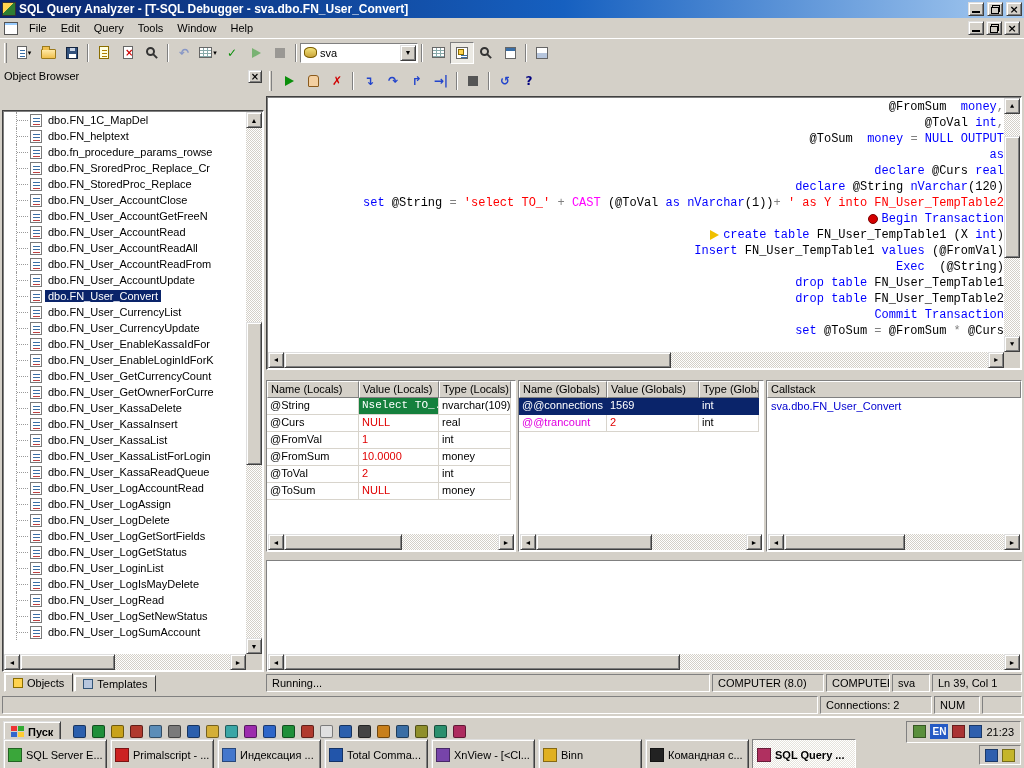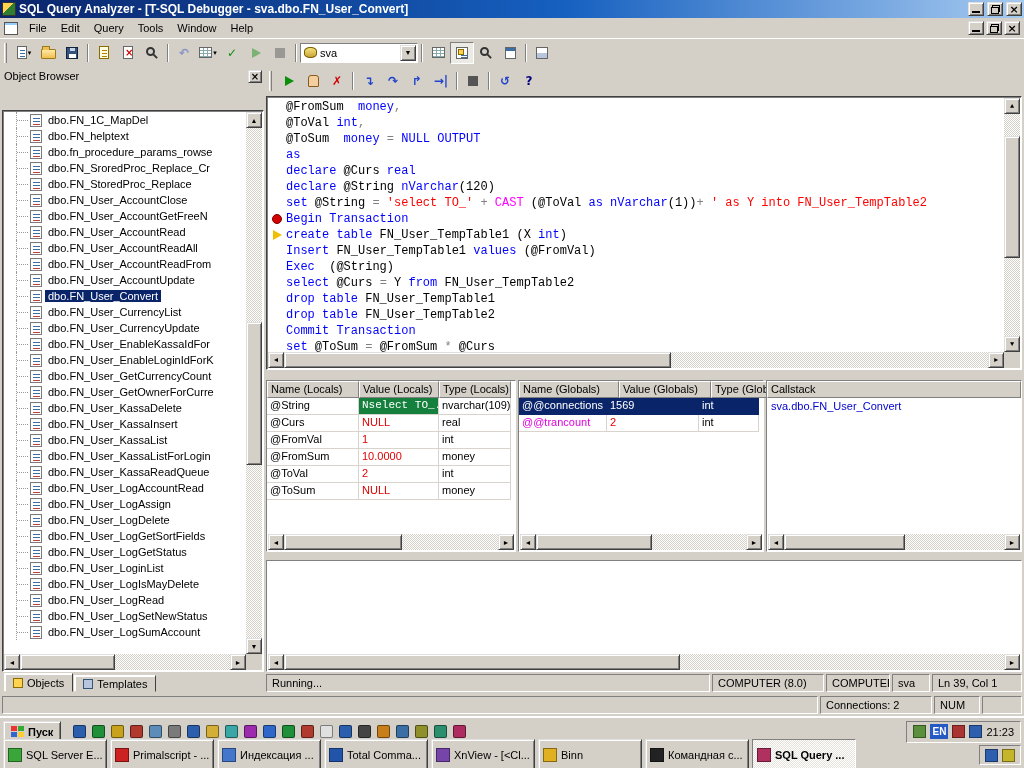--- a/index.html
+++ b/index.html
@@ -105,21 +105,21 @@
 .sb-thumb{position:absolute;background:#d4d0c8;border:1px solid;border-color:#dfdfdf #404040 #404040 #dfdfdf;box-shadow:inset 1px 1px 0 #fff,inset -1px -1px 0 #808080;}
 .sb-v .sb-thumb{left:0;width:16px;}
 .sb-h .sb-thumb{top:0;height:16px;}
 .sb-corner{position:absolute;width:16px;height:16px;background:#d4d0c8;}
 
 
 #debugger-area{position:absolute;left:266px;top:2px;width:756px;height:624px;}
 #debug-toolbar{position:absolute;left:0;top:0;width:100%;height:26px;display:flex;align-items:center;padding-left:2px;}
 #editor{position:absolute;left:0;top:28px;width:100%;height:274px;background:#fff;font-family:"Liberation Mono","DejaVu Sans Mono",monospace;font-size:12px;}
 #code-lines{position:absolute;left:1px;top:2px;right:17px;bottom:17px;overflow:hidden;}
-.cline{height:16px;display:flex;align-items:center;}
+.cline{height:16px;display:flex;align-items:center;justify-content:flex-end;}
 .cmargin{width:18px;height:16px;flex:none;display:flex;align-items:center;justify-content:center;}
 .ctext{white-space:pre;}
 .c-kw{color:#0000ff;}.c-str{color:#ff0000;}.c-fn{color:#ff00ff;}.c-op{color:#808080;}.c-id{color:#000;}
 .bp{width:10px;height:10px;border-radius:50%;background:#d40000;border:1px solid #7a0000;}
 .cur{width:0;height:0;border-left:9px solid #f0c000;border-top:5px solid transparent;border-bottom:5px solid transparent;}
 .splitter{position:absolute;left:0;width:100%;background:#d4d0c8;}
 
 
 #watch-row{position:absolute;left:0;top:312px;width:100%;height:172px;}
 .pane{position:absolute;top:0;bottom:0;background:#fff;}
@@ -567,24 +567,20 @@
             <div class="cline">
               <span class="cmargin"></span>
               <span class="ctext"><span class="c-kw">Insert</span><span class="c-id"> FN_User_TempTable1 </span><span class="c-kw">values</span><span class="c-id"> (@FromVal)</span></span>
             </div>
             <div class="cline">
               <span class="cmargin"></span>
               <span class="ctext"><span class="c-kw">Exec</span><span class="c-id">  (@String)</span></span>
             </div>
             <div class="cline">
               <span class="cmargin"></span>
-              <span class="ctext"><span class="c-kw">select</span><span class="c-id"> @Curs </span><span class="c-op">= </span><span class="c-id">Y </span><span class="c-kw">from</span><span class="c-id"> FN_User_TempTable2</span></span>
-            </div>
-            <div class="cline">
-              <span class="cmargin"></span>
               <span class="ctext"><span class="c-kw">drop table</span><span class="c-id"> FN_User_TempTable1</span></span>
             </div>
             <div class="cline">
               <span class="cmargin"></span>
               <span class="ctext"><span class="c-kw">drop table</span><span class="c-id"> FN_User_TempTable2</span></span>
             </div>
             <div class="cline">
               <span class="cmargin"></span>
               <span class="ctext"><span class="c-kw">Commit Transaction</span></span>
             </div>
@@ -655,21 +651,21 @@
               <div class="sb-btn">◄</div>
               <div class="sb-track">
                 <div class="sb-thumb" style="left: 0%; width: 55%;"></div>
               </div>
               <div class="sb-btn">►</div>
             </div>
         </div>
         <div id="globals-pane" class="pane s">
           <div id="globals-grid">
               <div class="ghead">
-                <span class="ghcell" style="width: 100px;">Name (Globals)</span>
+                <span class="ghcell" style="width: 88px;">Name (Globals)</span>
                 <span class="ghcell" style="width: 92px;">Value (Globals)</span>
                 <span class="ghcell" style="width: 60px;">Type (Globals)</span>
               </div>
               <div class="grow grow-sel">
                 <span class="gcell val-mag" style="width: 88px;">@@connections</span>
                 <span class="gcell" style="width: 92px;">1569</span>
                 <span class="gcell" style="width: 60px;">int</span>
               </div>
               <div class="grow">
                 <span class="gcell val-mag" style="width: 88px;">@@trancount</span>

